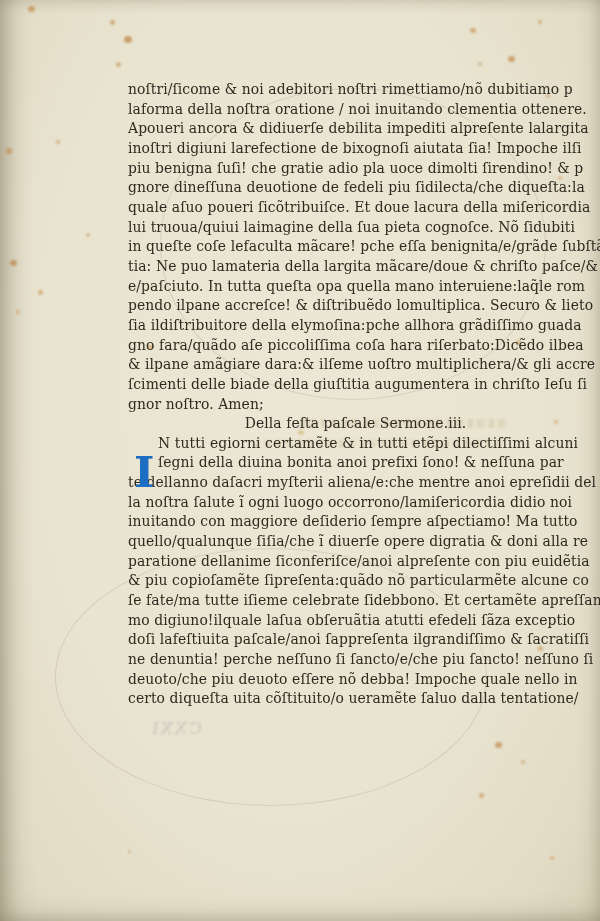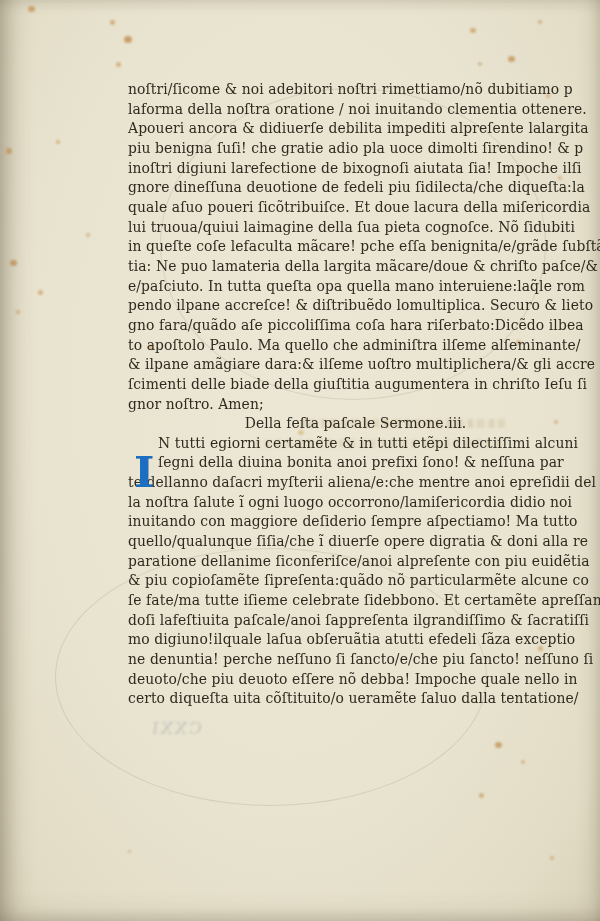--- a/index.html
+++ b/index.html
@@ -99,48 +99,48 @@
   <div class="spot" style="left:298px;top:430px;width:6px;height:5px;background:rgba(200,150,60,0.4)"></div>
 
   <div class="ghost-band ghost1"></div>
   <div class="ghost-band ghost2"></div>
   <div class="folio-ghost">CXXI</div>
 
   <div class="textblock">
     <div class="line">noſtri/ſicome &amp; noi adebitori noſtri rimettiamo/nõ dubitiamo p</div>
     <div class="line">laforma della noſtra oratione / noi inuitando clementia ottenere.</div>
     <div class="line">Apoueri ancora &amp; didiuerſe debilita impediti alpreſente lalargita</div>
+    <div class="line">inoſtri digiuni larefectione de bixognoſi aiutata ſia! Impoche ilſi</div>
     <div class="line">piu benigna ſuſi! che gratie adio pla uoce dimolti ſirendino! &amp; p</div>
-    <div class="line">inoſtri digiuni larefectione de bixognoſi aiutata ſia! Impoche ilſi</div>
     <div class="line">gnore dineſſuna deuotione de fedeli piu ſidilecta/che diqueſta:la</div>
     <div class="line">quale aſuo poueri ſicõtribuiſce. Et doue lacura della miſericordia</div>
     <div class="line">lui truoua/quiui laimagine della ſua pieta cognoſce. Nõ ſidubiti</div>
     <div class="line">in queſte coſe lefaculta mãcare! pche eſſa benignita/e/grãde ſubſtã</div>
     <div class="line">tia: Ne puo lamateria della largita mãcare/doue &amp; chriſto paſce/&amp;</div>
     <div class="line">e/paſciuto. In tutta queſta opa quella mano interuiene:laq̃le rom</div>
     <div class="line">pendo ilpane accreſce! &amp; diſtribuẽdo lomultiplica. Securo &amp; lieto</div>
+    <div class="line">ſia ildiſtribuitore della elymoſina:pche allhora grãdiſſimo guada</div>
     <div class="line">gno fara/quãdo aſe piccoliſſima coſa hara riſerbato:Dicẽdo ilbea</div>
-    <div class="line">to apoſtolo Paulo. Ma quello che adminiſtra ilſeme alſeminante/</div>
     <div class="line">&amp; ilpane amãgiare dara:&amp; ilſeme uoſtro multiplichera/&amp; gli accre</div>
     <div class="line">ſcimenti delle biade della giuſtitia augumentera in chriſto Ieſu ſi</div>
     <div class="line loose">gnor noſtro. Amen;</div>
 
     <div class="line heading">Della feſta paſcale Sermone.iii.</div>
 
     <div class="dropcap">I</div>
 
     <div class="line indent">N tutti egiorni certamẽte &amp; in tutti etẽpi dilectiſſimi alcuni</div>
     <div class="line indent">ſegni della diuina bonita anoi prefixi ſono! &amp; neſſuna par</div>
     <div class="line">te dellanno daſacri myſterii aliena/e:che mentre anoi epreſidii del</div>
     <div class="line">la noſtra ſalute ĩ ogni luogo occorrono/lamiſericordia didio noi</div>
     <div class="line">inuitando con maggiore deſiderio ſempre aſpectiamo! Ma tutto</div>
     <div class="line">quello/qualunque ſiſia/che ĩ diuerſe opere digratia &amp; doni alla re</div>
     <div class="line">paratione dellanime ſiconferiſce/anoi alpreſente con piu euidẽtia</div>
     <div class="line">&amp; piu copioſamẽte ſipreſenta:quãdo nõ particularmẽte alcune co</div>
     <div class="line">ſe fate/ma tutte iſieme celebrate ſidebbono. Et certamẽte apreſſan</div>
+    <div class="line">mo digiuno!ilquale laſua obſeruãtia atutti efedeli ſãza exceptio</div>
     <div class="line">doſi lafeſtiuita paſcale/anoi ſappreſenta ilgrandiſſimo &amp; ſacratiſſi</div>
-    <div class="line">mo digiuno!ilquale laſua obſeruãtia atutti efedeli ſãza exceptio</div>
     <div class="line">ne denuntia! perche neſſuno ſi ſancto/e/che piu ſancto! neſſuno ſi</div>
     <div class="line">deuoto/che piu deuoto eſſere nõ debba! Impoche quale nello in</div>
     <div class="line loose">certo diqueſta uita cõſtituito/o ueramẽte ſaluo dalla tentatione/</div>
   </div>
 
 </div>
 
 </body></html>

